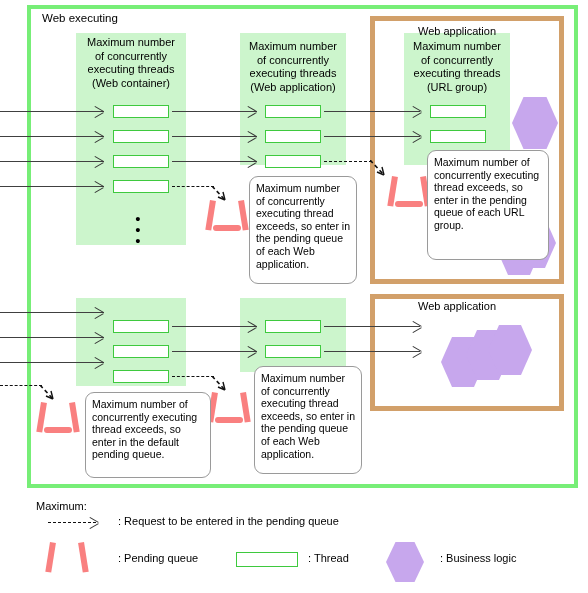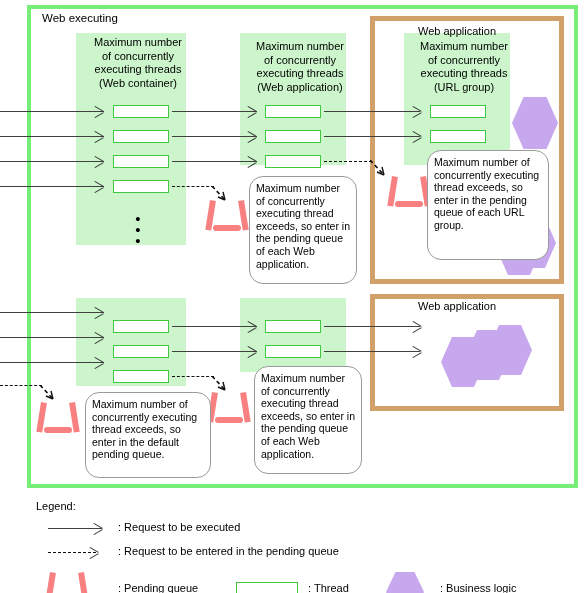--- a/index.html
+++ b/index.html
@@ -26,21 +26,21 @@
   
   .band{background:#ccf5cc;}
   #band-wc-top{left:76px;top:33px;width:110px;height:212px;}
   #band-wa-top{left:240px;top:33px;width:106px;height:132px;}
   #band-ug-top{left:404px;top:33px;width:106px;height:132px;}
   #band-wc-bot{left:76px;top:298px;width:110px;height:88px;}
   #band-wa-bot{left:240px;top:298px;width:106px;height:74px;}
 
   
   .band-cap{
-    text-align:center;line-height:13.5px;font-size:11px;white-space:pre-line;margin-left:7px;
+    text-align:center;line-height:13.5px;font-size:11px;white-space:pre-line;
   }
   #cap-wc{left:76px;top:36px;width:110px;}
   #cap-wa{left:240px;top:40px;width:106px;}
   #cap-ug{left:404px;top:40px;width:106px;}
   #app1-title{left:404px;top:25px;width:106px;text-align:center;font-size:11px;}
   #app2-title{left:404px;top:300px;width:106px;text-align:center;font-size:11px;}
 
   
   .thread{
     border:1px solid #3ec93e;background:#fff;box-sizing:border-box;
@@ -72,21 +72,21 @@
   }
   .queue-inner:before{left:0;transform-origin:top left;transform:rotate(9deg);}
   .queue-inner:after{right:0;transform-origin:top right;transform:rotate(-9deg);}
   .queue-bottom{
     position:absolute;left:3px;bottom:-1px;width:28px;height:0;border-top:6px solid #f98080;
     border-radius:3px;
   }
 
   
   .callout{
-    background:#fff;border:1.2px solid #9a9a9a;border-radius:14px;
+    background:#fff;border:1.2px solid #9a9a9a;border-radius:9px;
     padding:5px 6px;box-sizing:border-box;font-size:10.5px;line-height:12.6px;
     white-space:pre-line;
   }
   #callout-wa-top{left:249px;top:176px;width:108px;height:108px;}
   #callout-ug-top{left:427px;top:150px;width:122px;height:110px;}
   #callout-wc-bot{left:85px;top:392px;width:126px;height:86px;}
   #callout-wa-bot{left:254px;top:366px;width:108px;height:108px;}
 
   
   .hex{
@@ -260,27 +260,22 @@
 <div class="abs arrowhead-open" style="left:413px;top:346px"></div>
 
 <div class="abs hex sm" style="left:441px;top:337px"></div>
 <div class="abs hex sm" style="left:466px;top:330px"></div>
 <div class="abs hex sm" style="left:488px;top:325px"></div>
 
 <div class="abs callout" id="callout-wc-bot">Maximum number of concurrently executing thread exceeds, so enter in the default pending queue.</div>
 <div class="abs callout" id="callout-wa-bot">Maximum number of concurrently executing thread exceeds, so enter in the pending queue of each Web application.</div>
 
 <div class="abs" id="legend">
-  <div class="legend-title">Legend:</div>
-
-  <div class="legend-row" style="margin-top:6px">
-    <div class="abs arrow-line" style="left:12px;top:10px;width:54px"></div>
-    <div class="abs arrowhead-open" style="left:58px;top:5px"></div>
-    <div class="abs legend-text" style="left:82px;top:3px">: Request to be executed</div>
-  </div>
+  <div class="legend-title">Maximum:</div>
+
 
   <div class="legend-row" style="">
     <div class="abs dash-line" style="left:12px;top:10px;width:48px"></div>
     <div class="abs arrowhead-open" style="left:54px;top:5px"></div>
     <div class="abs legend-text" style="left:82px;top:3px">: Request to be entered in the pending queue</div>
   </div>
 
   <div class="legend-row" style="margin-top:6px;height:34px">
     <div class="abs" style="left:14px;top:0px">
       <div class="queue-inner"></div>

